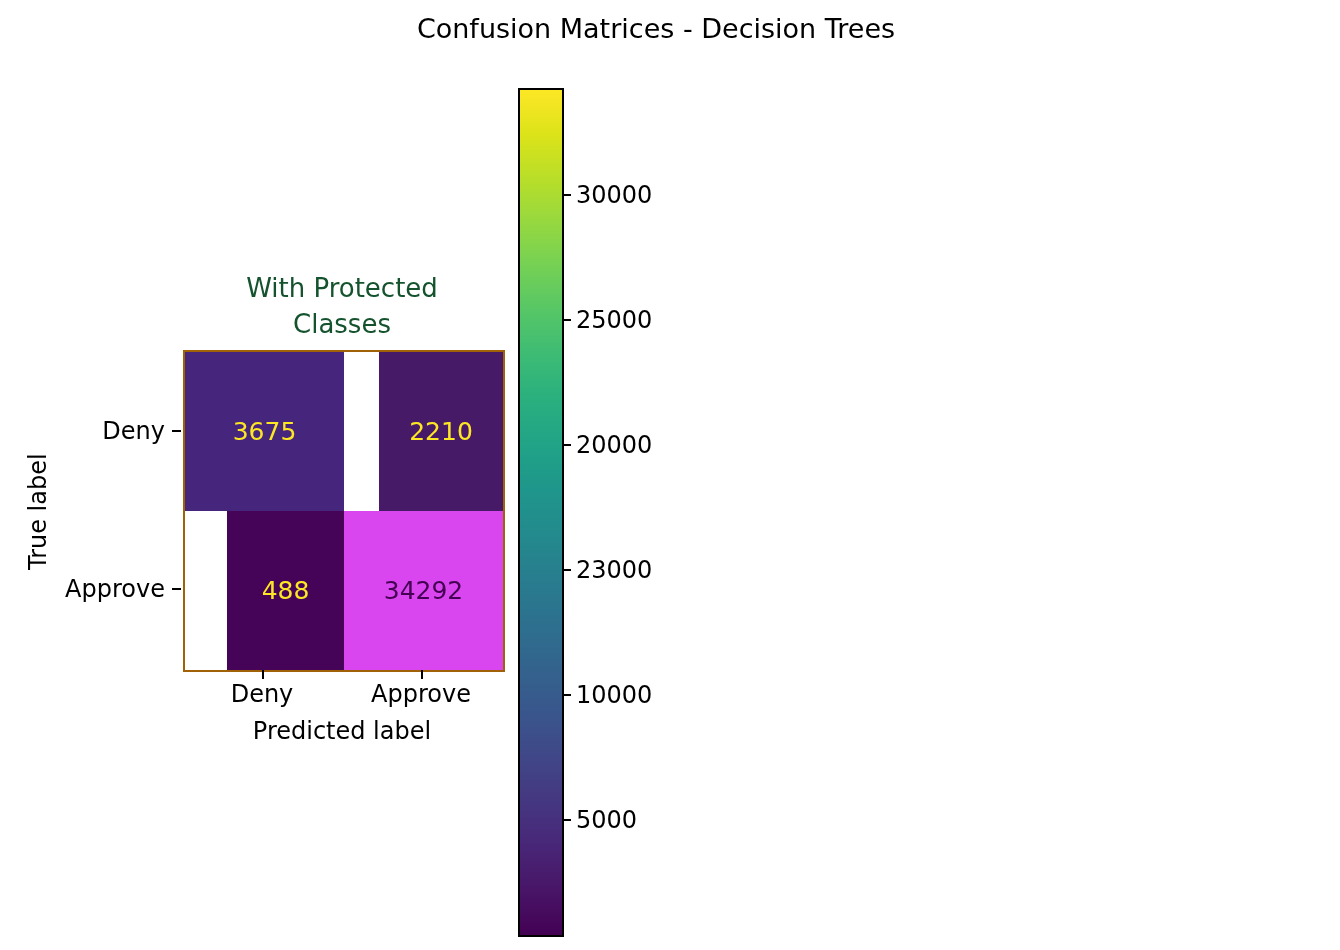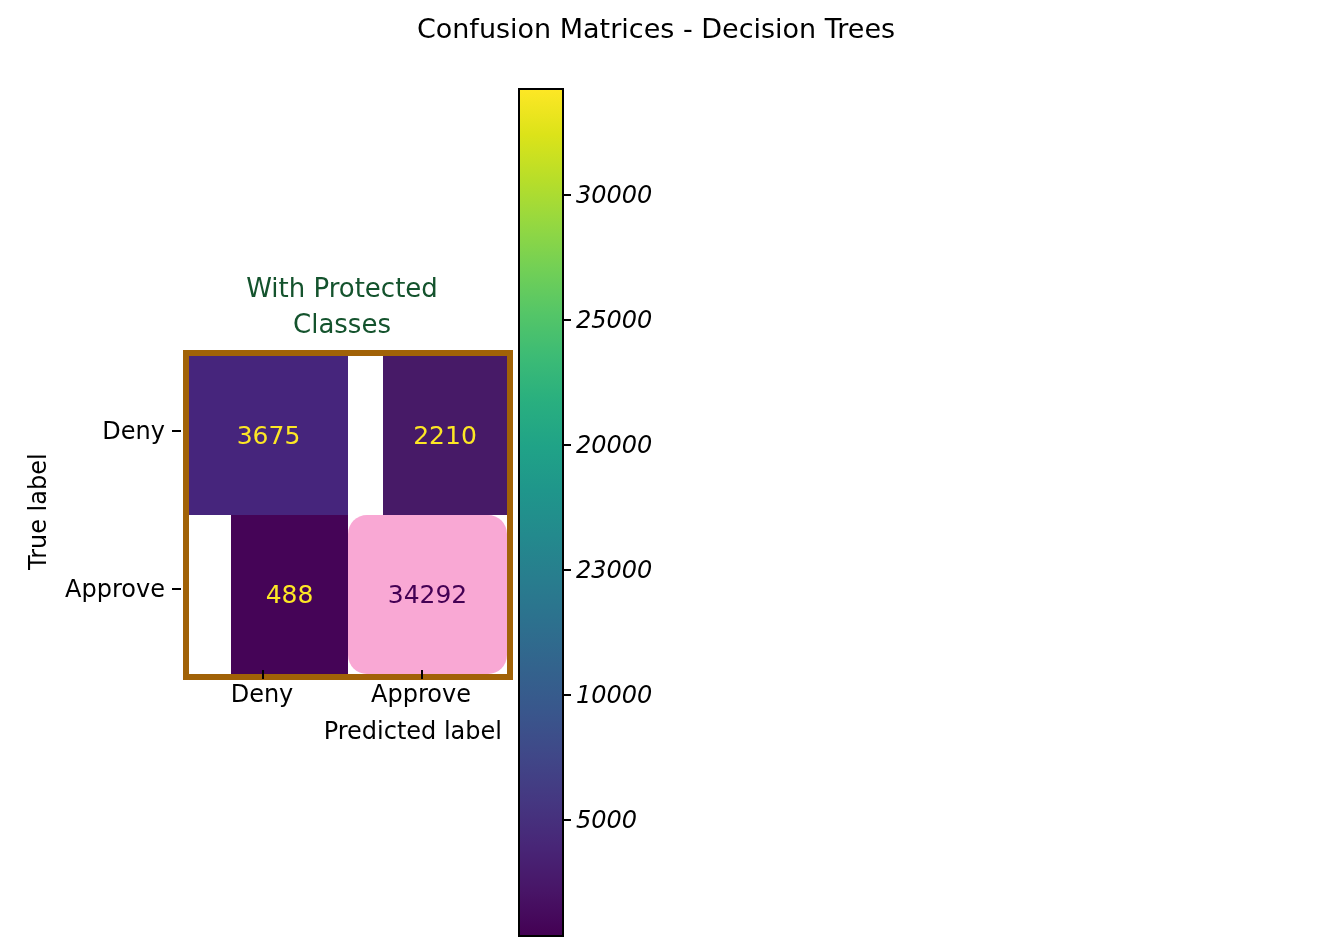--- a/index.html
+++ b/index.html
@@ -45,21 +45,21 @@
   .left  .subplot-title { left: 172px; }
 
   
   .matrix {
     position: absolute;
     width: 318px;
     height: 318px;
     display: grid;
     grid-template-columns: 1fr 1fr;
     grid-template-rows: 1fr 1fr;
-    border: 6px solid #a16207;
+    border: 2px solid #a16207;
     box-sizing: content-box;
   }
   .left  .matrix { left: 183px; top: 350px; }
 
   .cell {
     display: flex;
     align-items: center;
     justify-content: center;
     font-size: 25px;
   }
@@ -105,21 +105,21 @@
     height: 9px;
     background: #000;
   }
   .left  .xtick-mark.t0 { left: 262px; }
   .left  .xtick-mark.t1 { left: 421px; }
 
   .xaxis-label {
     position: absolute;
     top: 717px;
     width: 320px;
-    text-align: right;
+    text-align: center;
     font-size: 24px;
   }
   .left  .xaxis-label { left: 182px; }
 
   .yaxis-label {
     position: absolute;
     font-size: 24px;
     transform-origin: 0 0;
     transform: rotate(-90deg);
     white-space: nowrap;
@@ -145,41 +145,40 @@
     background: #000;
     transform: translateY(-50%);
   }
   .left  .cbar-tick-mark { left: 562px; }
 
   .cbar-tick-label {
     position: absolute;
     font-size: 24px;
     transform: translateY(-50%);
     white-space: nowrap;
-    font-style: italic;
   }
   .left  .cbar-tick-label { left: 576px; }
 </style>
 </head>
 <body>
 
 <div id="fig-title">Confusion Matrices - Decision Trees</div>
 
 <div class="panel left">
 
   <div class="subplot-title">
     <div>With Protected</div>
     <div>Classes</div>
   </div>
 
   <div class="matrix">
     <div class="cell" id="L00" style="background: rgb(70, 37, 124); color: rgb(253, 231, 37);">3675</div>
     <div class="cell" id="L01" style="background: rgb(71, 26, 103); color: rgb(253, 231, 37); margin-left: 35px;">2210</div>
     <div class="cell" id="L10" style="background: rgb(69, 4, 87); color: rgb(253, 231, 37); margin-left: 42px;">488</div>
-    <div class="cell" id="L11" style="background: #f9a8d4; color: rgb(68, 1, 84); border-radius: 19px;">34292</div>
+    <div class="cell" id="L11" style="background: #d946ef; color: rgb(68, 1, 84);">34292</div>
   </div>
 
   <div class="ytick-mark t0"></div>
   <div class="ytick-mark t1"></div>
   <div class="ytick t0">Deny</div>
   <div class="ytick t1">Approve</div>
 
   <div class="xtick-mark t0"></div>
   <div class="xtick-mark t1"></div>
   <div class="xtick t0">Deny</div>

